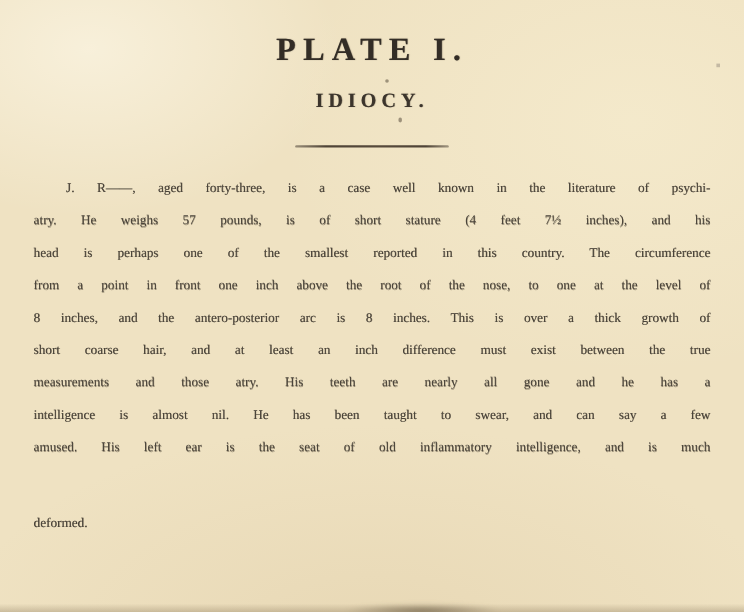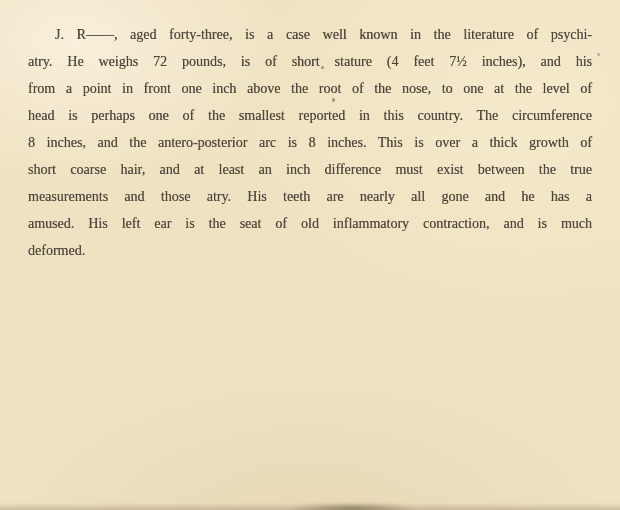--- a/index.html
+++ b/index.html
@@ -37,32 +37,32 @@
     text-shadow: 0.4px 0.4px 0.7px rgba(60,50,38,0.5);
   }
   .rule {
     width: 128px; height: 2px;
     margin: 27px auto 0 auto;
     background: linear-gradient(to right, rgba(84,73,60,0.55), #4e4336 20%, #574a3b 55%, #4e4336 85%, rgba(84,73,60,0.5));
     border-radius: 1px;
   }
   .paragraph {
     margin: 21px 28px 0 28px;
-    font-size: 14px;
+    font-size: 11px;
     line-height: 27px;
     color: #4a443a;
     text-shadow: 0.3px 0.3px 0.55px rgba(74,64,50,0.55);
   }
   .line {
     text-align: justify;
     text-align-last: justify;
     white-space: normal;
   }
   .line.first { padding-left: 27px; }
-  .line.last  { text-align-last: left; }
+  .line.last  { text-align-last: left; margin-top: 36px; }
   .speck {
     position: absolute;
     background: rgba(90,78,62,0.55);
     border-radius: 50%;
   }
   .speck.s1 { left: 597px; top: 53px; width: 3px; height: 3px; background: rgba(150,140,125,0.5); border-radius: 0; }
   .speck.s2 { left: 321px; top: 66px; width: 3px; height: 3px; }
   .speck.s3 { left: 332px; top: 98px; width: 3px; height: 4px; }
   .smudge-bottom {
     position: absolute;
@@ -75,30 +75,36 @@
     position: absolute;
     left: 0; bottom: 0; width: 620px; height: 7px;
     background: linear-gradient(to bottom, rgba(120,100,70,0), rgba(110,92,64,0.28));
   }
 </style>
 </head>
 <body>
 
 <div class="page">
 
+  <div class="header">
+    <div class="title">PLATE I.</div>
+    <div class="subtitle">IDIOCY.</div>
+    <div class="rule"></div>
+  </div>
 
   <div class="paragraph">
     <div class="line first">J. R——, aged forty-three, is a case well known in the literature of psychi-</div>
-    <div class="line">atry.  He weighs 72 pounds, is of short stature (4 feet 7½ inches), and his</div>
+    <div class="line">atry.  He weighs 57 pounds, is of short stature (4 feet 7½ inches), and his</div>
+    <div class="line">head is perhaps one of the smallest reported in this country.  The circumference</div>
     <div class="line">from a point in front one inch above the root of the nose, to one at the level of</div>
-    <div class="line">head is perhaps one of the smallest reported in this country.  The circumference</div>
     <div class="line">8 inches, and the antero-posterior arc is 8 inches.  This is over a thick growth of</div>
     <div class="line">short coarse hair, and at least an inch difference must exist between the true</div>
     <div class="line">measurements and those atry.  His teeth are nearly all gone and he has a</div>
-    <div class="line">amused.  His left ear is the seat of old inflammatory contraction, and is much</div>
+    <div class="line">intelligence is almost nil.  He has been taught to swear, and can say a few</div>
+    <div class="line">amused.  His left ear is the seat of old inflammatory intelligence, and is much</div>
     <div class="line last">deformed.</div>
   </div>
 
   <div class="speck s1"></div>
   <div class="speck s2"></div>
   <div class="speck s3"></div>
   <div class="smudge-bottom"></div>
   <div class="bottom-edge-shade"></div>
 
 </div>

